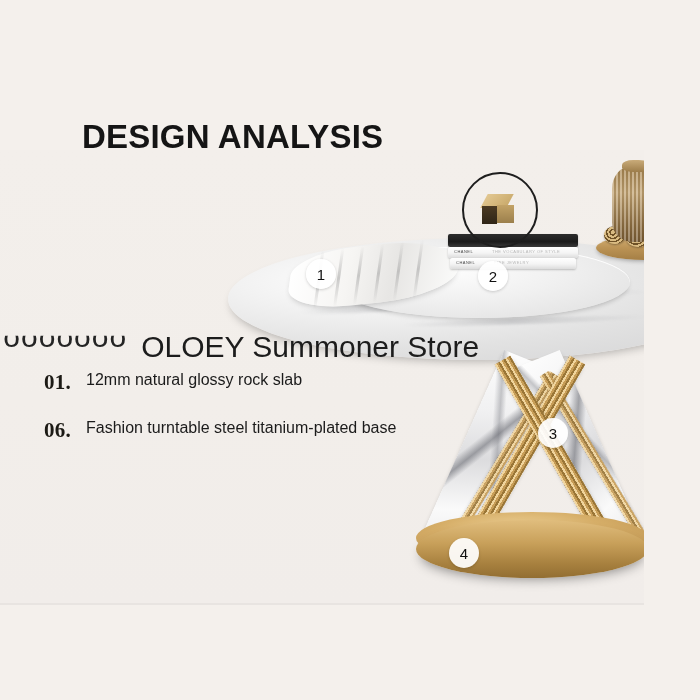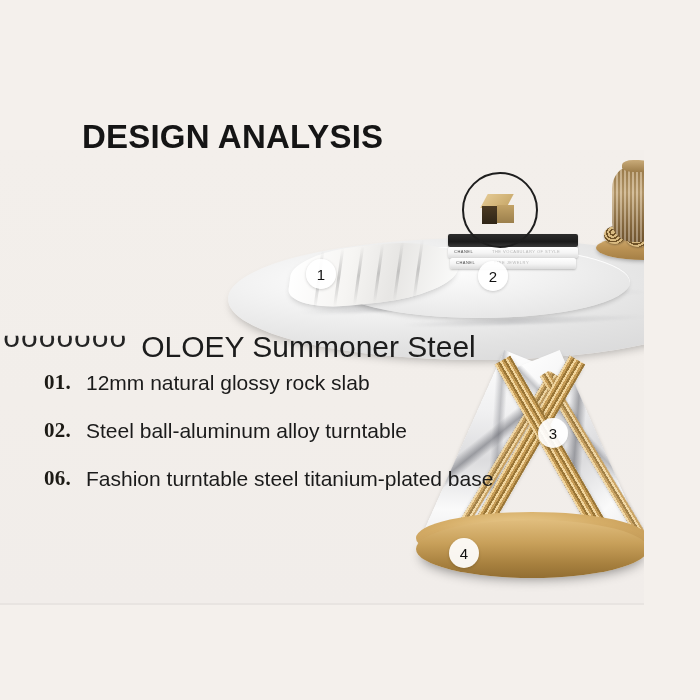--- a/index.html
+++ b/index.html
@@ -221,21 +221,21 @@
   .items{position:absolute;left:44px;top:366px;width:470px;}
   .item{position:relative;height:48px;}
   .item-num{
     position:absolute;left:0;top:4px;
     font-family:"Liberation Serif",serif;
     font-weight:bold;font-size:21px;color:#1c1a15;
     letter-spacing:.3px;
   }
   .item-text{
     position:absolute;left:42px;top:5px;
-    font-size:21px;color:#1b1b1b;
+    font-size:16px;color:#1b1b1b;
     font-family:"Liberation Sans",sans-serif;
     white-space:nowrap;
   }
 </style>
 </head>
 <body>
 
 <div class="stage">
 
   <div class="photo">
@@ -298,31 +298,27 @@
   </div>
 
   <div class="title">DESIGN ANALYSIS</div>
 
   <div class="badge b1">1</div>
   <div class="badge b2">2</div>
   <div class="badge b3">3</div>
   <div class="badge b4">4</div>
 
   <div class="watermark">
-    <span class="wm-glyphs">ıooooooo</span><span class="wm-text">OLOEY Summoner Steel</span>
+    <span class="wm-glyphs">ıooooooo</span><span class="wm-text">OLOEY Summoner Store</span>
   </div>
 
   <div class="items">
     <div class="item">
       <span class="item-num">01.</span>
       <span class="item-text">12mm natural glossy rock slab</span>
     </div>
     <div class="item">
-      <span class="item-num">02.</span>
-      <span class="item-text">Steel ball-aluminum alloy turntable</span>
-    </div>
-    <div class="item">
       <span class="item-num">06.</span>
       <span class="item-text">Fashion turntable steel titanium-plated base</span>
     </div>
   </div>
 
 </div>
 
 </body></html>

